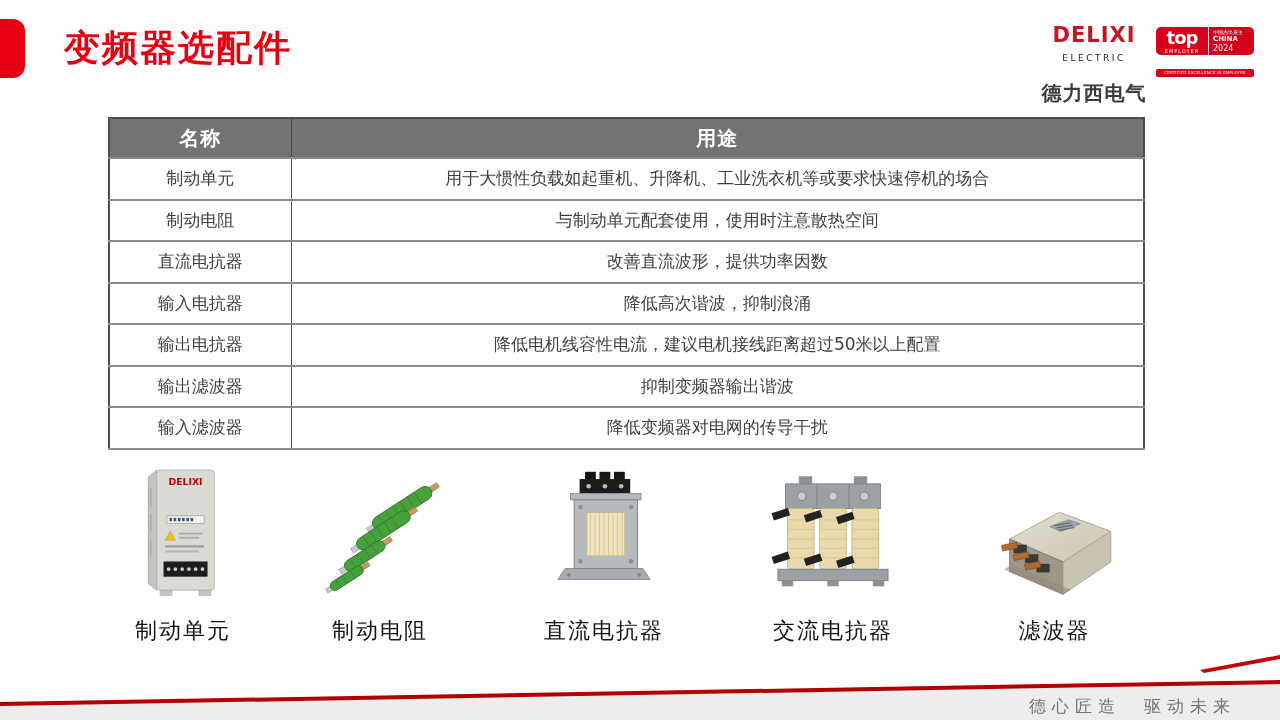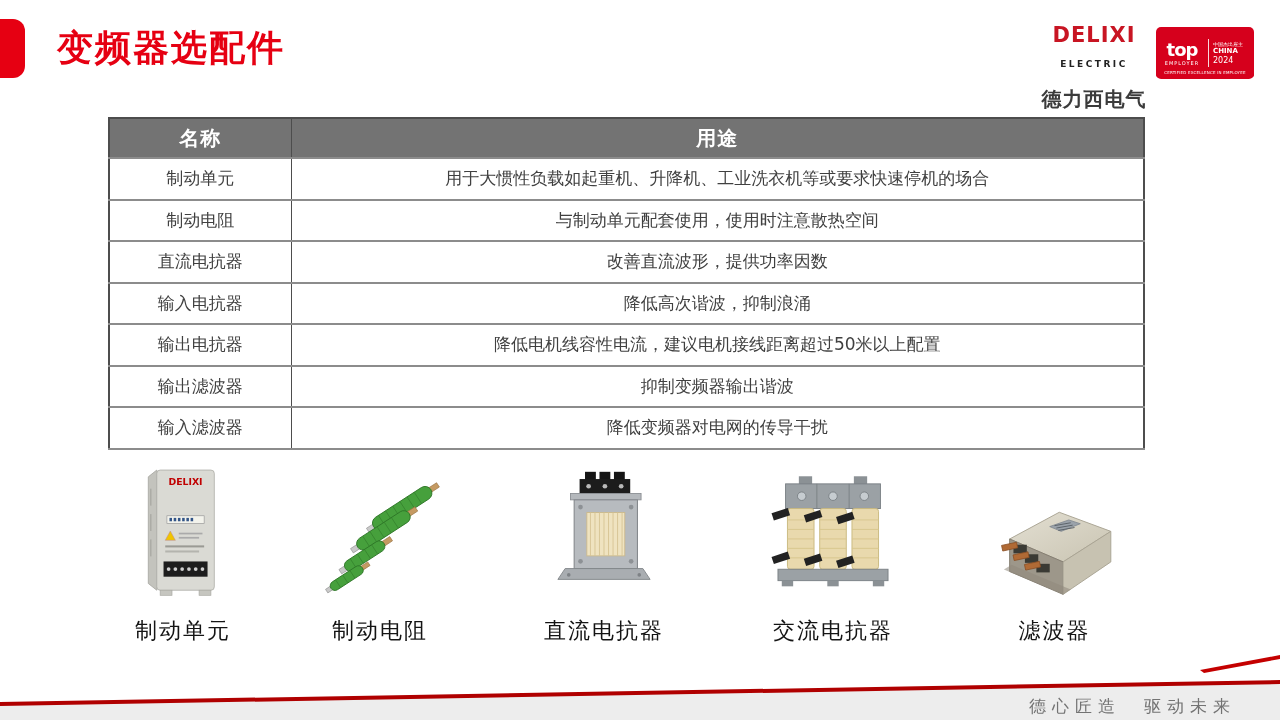--- a/index.html
+++ b/index.html
@@ -1,27 +1,27 @@
 <!DOCTYPE html>
 <html><head>
 <meta charset="utf-8">
 <style>
   html,body{margin:0;padding:0;background:#9a9a9a;font-family:"DejaVu Sans","Liberation Sans",sans-serif;}
   #slide{position:relative;width:1280px;height:720px;background:#ffffff;overflow:hidden;margin:0 auto;}
 
   
   .title-marker{position:absolute;left:-14px;top:19px;width:39px;height:59px;background:#E60012;border-radius:12px;}
-  .page-title{position:absolute;left:57px;top:24px;font-size:36px;font-weight:800;color:#E60012;letter-spacing:2px;}
+  .page-title{position:absolute;left:64px;top:24px;font-size:36px;font-weight:800;color:#E60012;letter-spacing:2px;}
 
   .delixi-logo{position:absolute;left:1038px;top:25px;width:112px;text-align:center;line-height:1;}
   .delixi-wordmark{font-size:21px;font-weight:900;color:#C81523;letter-spacing:1px;}
-  .delixi-electric{font-size:9px;font-weight:700;color:#222;letter-spacing:2.5px;margin-top:14px;}
+  .delixi-electric{font-size:9px;font-weight:400;color:#222;letter-spacing:2.5px;margin-top:8px;}
   .delixi-cn{font-size:20px;font-weight:800;color:#3b3b3b;margin-top:20px;letter-spacing:1px;}
 
-  .badge{position:absolute;left:1156px;top:27px;width:98px;height:52px;background:#D6001C;border-radius:5px;display:flex;align-items:center;color:#fff;}
+  .badge{position:absolute;left:1156px;top:27px;width:98px;height:28px;background:#D6001C;border-radius:5px;display:flex;align-items:center;color:#fff;}
   .badge-left{width:52px;text-align:center;line-height:1;}
   .badge-top-word{font-size:18px;font-weight:900;letter-spacing:-1px;line-height:1;}
   .badge-employer{font-size:5px;letter-spacing:1px;margin-top:2px;}
   .badge-divider{width:1px;height:28px;background:rgba(255,255,255,.85);}
   .badge-right{flex:1;padding-left:4px;text-align:left;line-height:1.25;}
   .badge-cn{font-size:5px;}
   .badge-china{font-size:7px;font-weight:700;}
   .badge-year{font-size:8px;font-weight:400;}
   .badge-strip{position:absolute;left:1156px;top:69px;width:98px;height:8px;background:#D6001C;border-radius:2px;color:#fff;font-size:4px;line-height:8px;text-align:center;letter-spacing:.2px;overflow:hidden;}
 

